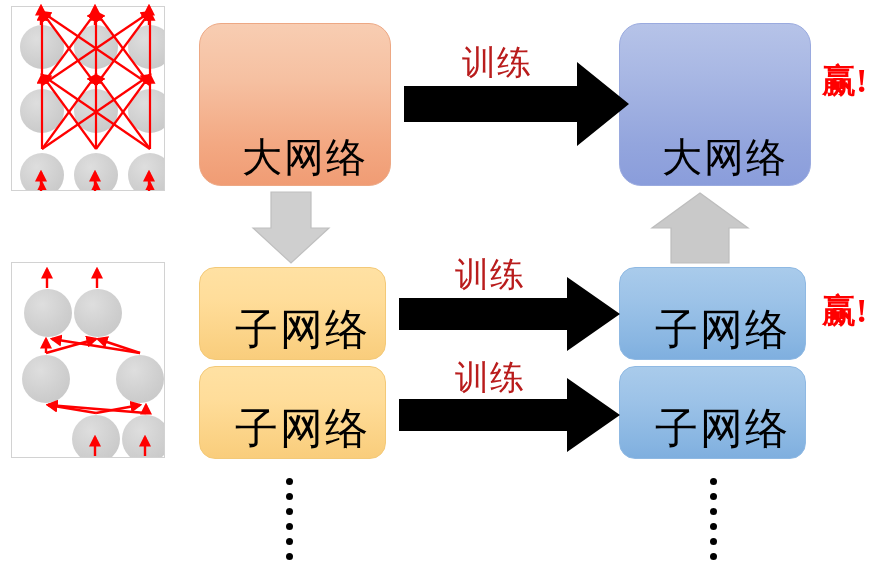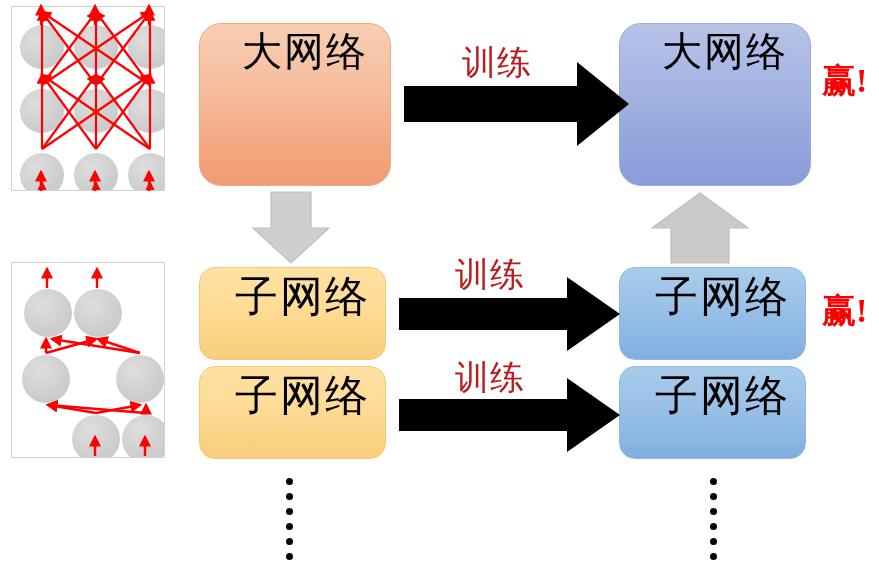--- a/index.html
+++ b/index.html
@@ -32,21 +32,21 @@
     background: radial-gradient(circle at 38% 32%, #dedede 0%, #cfcfcf 55%, #c4c4c4 100%);
     box-sizing: border-box;
   }
 
   
   .pbox {
     position: absolute;
     box-sizing: border-box;
     border-radius: 14px;
     display: flex;
-    align-items: flex-start;
+    align-items: flex-end;
     justify-content: center;
     color: #000000;
     letter-spacing: 2px;
     white-space: nowrap;
     padding-left: 20px;
   }
   .pbox.big {
     font-size: 40px;
     border-radius: 22px;
   }

